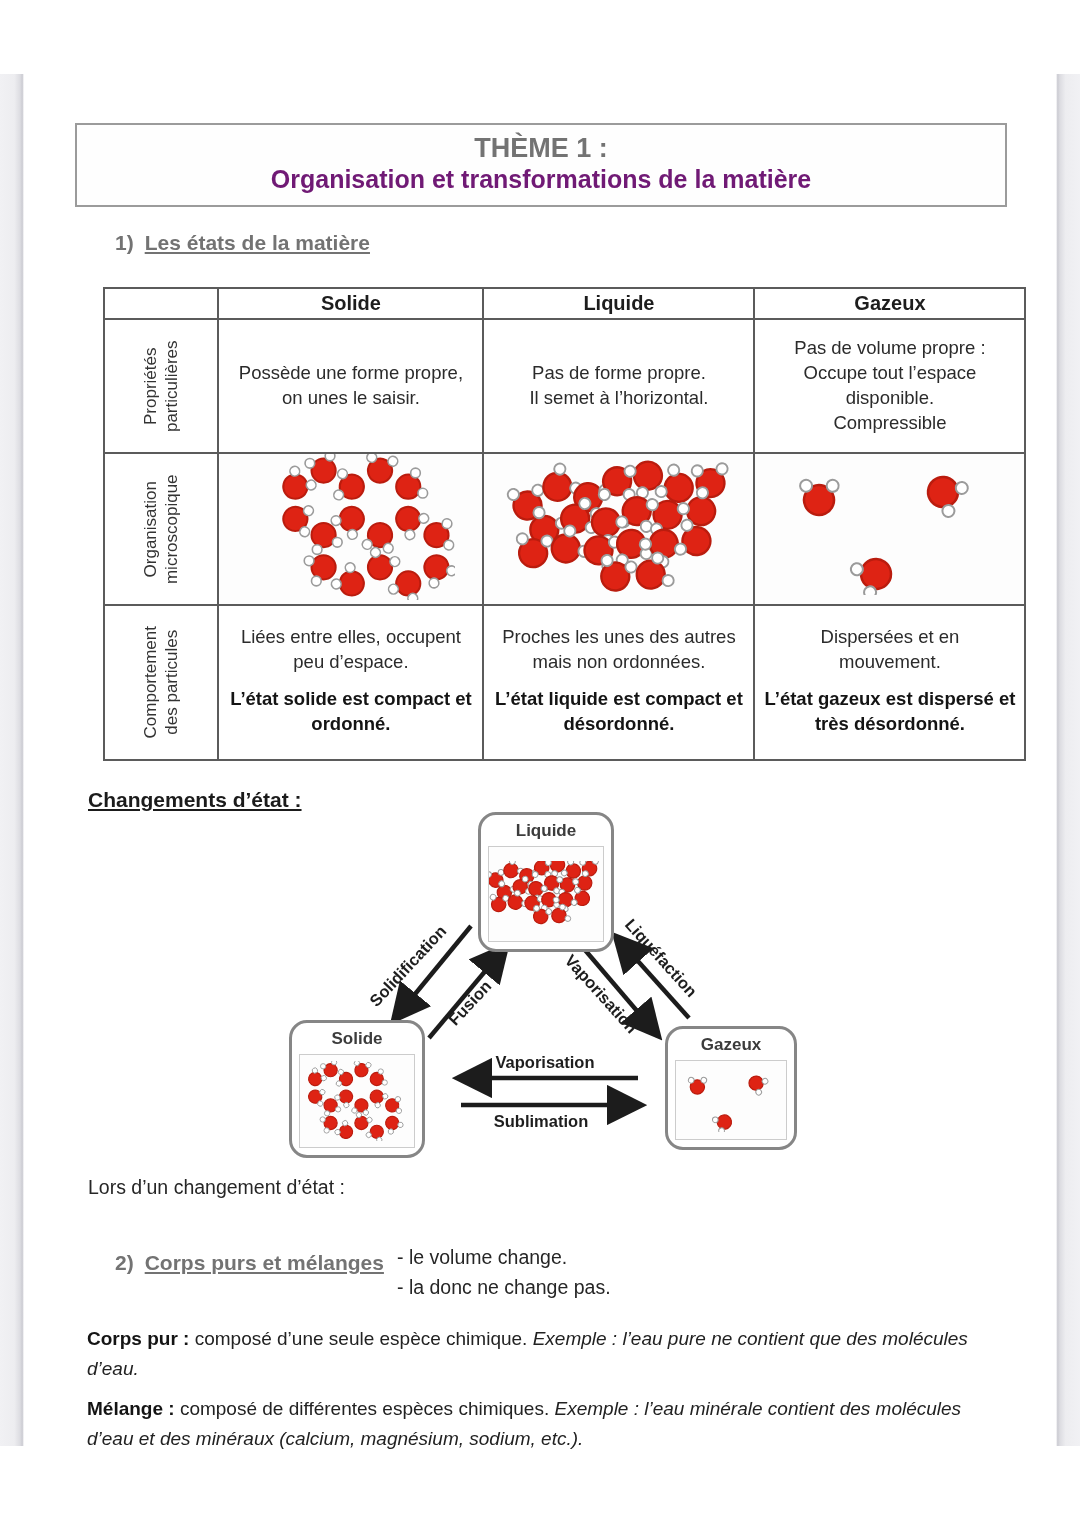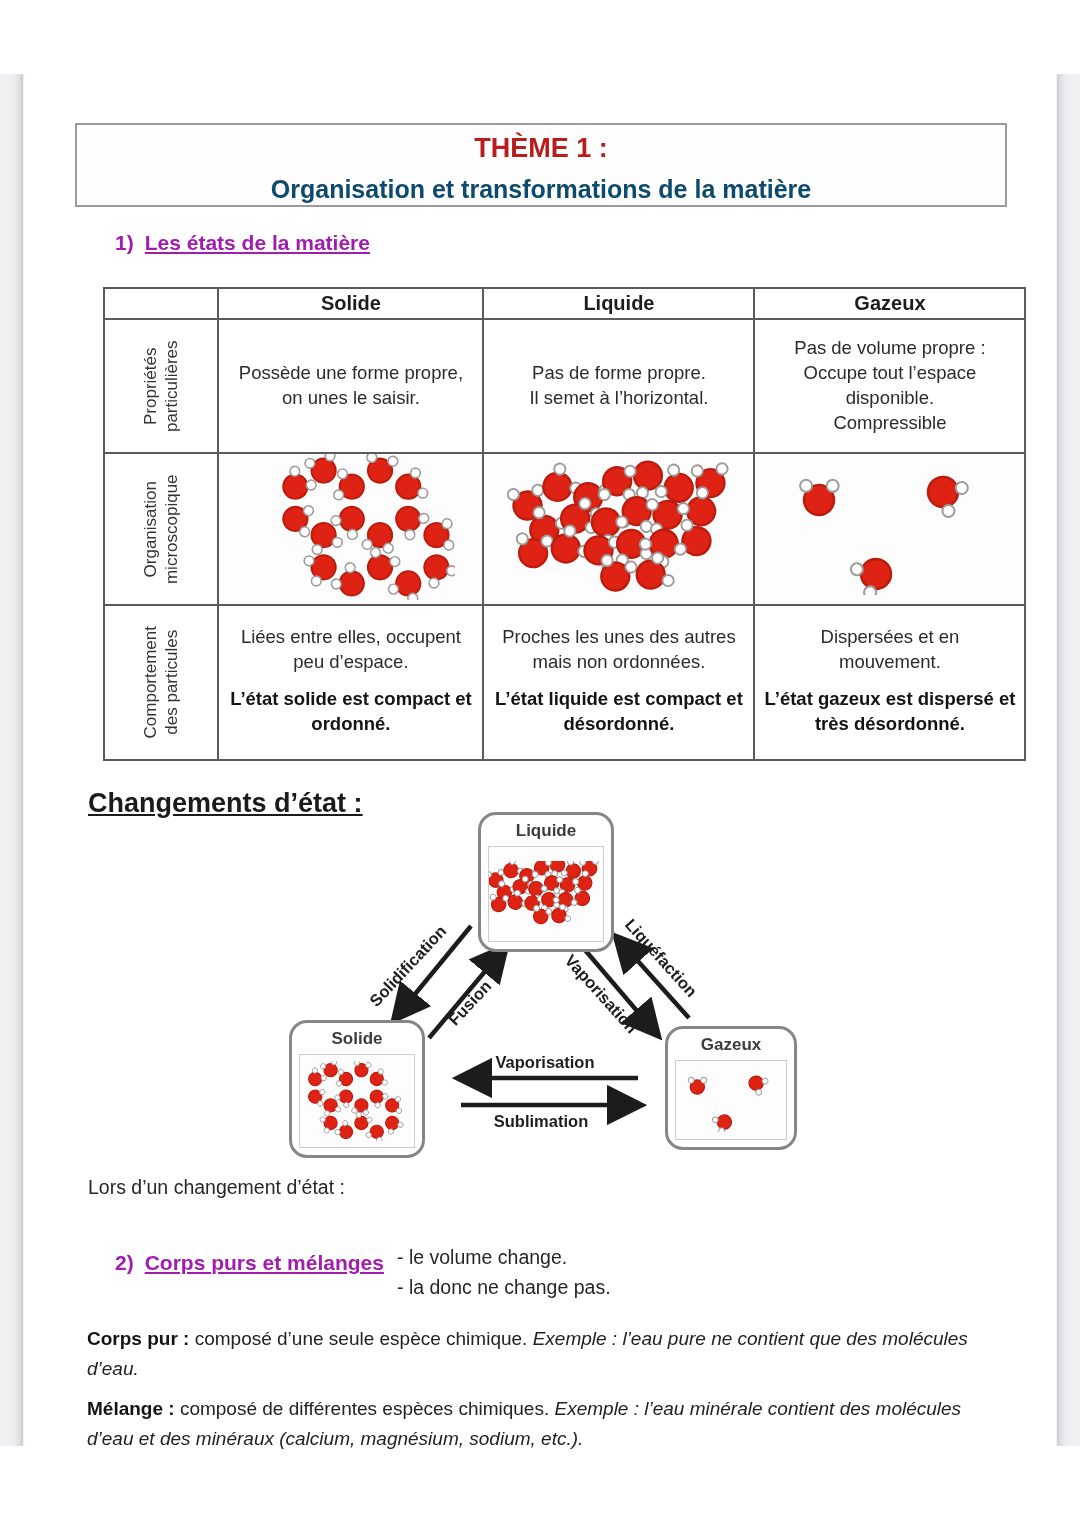--- a/index.html
+++ b/index.html
@@ -9,42 +9,42 @@
     font-family:"Liberation Sans","DejaVu Sans",sans-serif;
   }
   .edge { position:absolute; top:74px; width:24px; height:1372px; }
   .edge-left  { left:0;  background:linear-gradient(to right,#f1f1f4 0%,#ededf0 60%,#dcdce1 84%,#cbcbd2 93%,#ffffff 100%); }
   .edge-right { right:0; background:linear-gradient(to left ,#f1f1f4 0%,#ededf0 60%,#dcdce1 84%,#cbcbd2 93%,#ffffff 100%); }
 
   .titlebox {
     position:absolute; left:75px; top:123px; width:928px; height:80px;
     border:2px solid #9b9b9b; background:#fefefe; text-align:center;
   }
-  .t1 { margin-top:8px; font-size:27px; font-weight:bold; color:#b91c1c; }
-  .t2 { margin-top:11px; font-size:25px; font-weight:bold; color:#0c4a6e; }
-
-  .sec-heading { position:absolute; font-size:21px; font-weight:bold; color:#a21caf; }
+  .t1 { margin-top:8px; font-size:27px; font-weight:bold; color:#737373; }
+  .t2 { margin-top:1px; font-size:25px; font-weight:bold; color:#701a75; }
+
+  .sec-heading { position:absolute; font-size:21px; font-weight:bold; color:#737373; }
   .sec-heading .ut { text-decoration:underline; margin-left:11px; }
   #sec1 { left:115px; top:231px; }
   #sec2 { left:115px; top:1251px; }
 
   table.states { position:absolute; left:103px; top:287px; border-collapse:collapse; table-layout:fixed; }
   table.states td, table.states th { border:2px solid #5b5b5b; padding:0; }
   td.corner { border:none; }
   th.col { font-size:20px; font-weight:bold; color:#1d1d1d; height:29px; }
   td.cellp { font-size:18.5px; line-height:1.35; white-space:pre-line; text-align:center; vertical-align:middle; color:#2b2b2b; }
   td.labelcell { text-align:center; vertical-align:middle; }
   .rlabel { display:inline-block; transform:rotate(-90deg); white-space:pre-line;
             font-size:17px; line-height:1.25; color:#333; }
   td.orgcell { text-align:center; vertical-align:middle; background:#fdfdfd; }
   td.bcell { vertical-align:top; text-align:center; }
   .beh-n { margin-top:19px; font-size:18.5px; line-height:1.35; white-space:pre-line; color:#2b2b2b; }
   .beh-b { margin-top:12px; font-size:18.5px; line-height:1.35; white-space:pre-line; font-weight:bold; color:#141414; }
 
-  .h2change { position:absolute; left:88px; top:788px; font-size:27px; font-weight:bold;
+  .h2change { position:absolute; left:88px; top:788px; font-size:21px; font-weight:bold;
               text-decoration:underline; color:#1b1b1b; }
 
   .diagram { position:absolute; left:283px; top:806px; width:524px; height:356px; }
   .arrows  { position:absolute; left:0; top:0; }
   .statebox { position:absolute; border:3px solid #868686; border-radius:18px; background:#fff; }
   .slabel { text-align:center; font-size:17px; font-weight:bold; color:#3c3c3c; margin-top:6px; }
   .panel { position:absolute; left:7px; right:7px; top:31px; bottom:7px; border:1px solid #ccc;
            display:flex; align-items:center; justify-content:center; overflow:hidden; background:#fdfdfd; }
   .tlabel { position:absolute; font-size:16.5px; font-weight:600; color:#1e1e1e; white-space:nowrap;
             transform:translate(-50%,-50%) rotate(var(--r,0deg)); }

